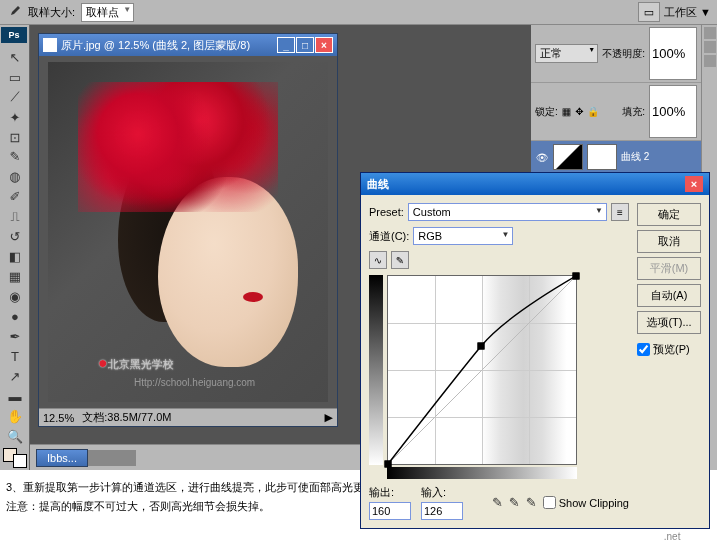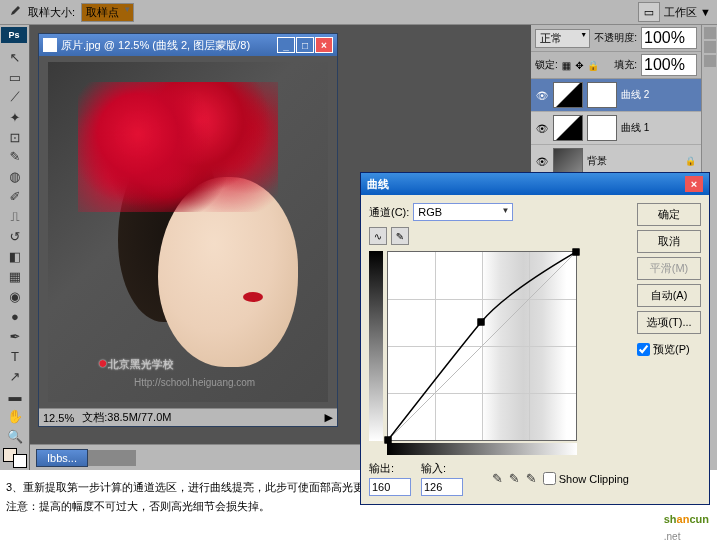--- a/index.html
+++ b/index.html
@@ -1,21 +1,21 @@
 <!DOCTYPE html>
 <html><head>
 <meta charset="utf-8">
 <style>
 *{margin:0;padding:0;box-sizing:border-box;font-family:"Microsoft YaHei",SimSun,Arial,sans-serif;font-size:11px}
 body{background:#fff;width:717px;height:551px;overflow:hidden}
 .app{background:#535353;height:470px;position:relative}
 .topbar{background:#b8b8b8;border-bottom:1px solid #888;height:25px;display:flex;align-items:center;padding:0 6px;gap:6px}
 .eyedrop{width:16px;height:16px}
 .tb-label{color:#000}
-.tb-select{border:1px solid #888;background:#a16207;padding:1px 14px 1px 4px;position:relative}
+.tb-select{border:1px solid #888;background:#ffffff;padding:1px 14px 1px 4px;position:relative}
 .tb-select:after{content:"▼";position:absolute;right:2px;font-size:8px;color:#666}
 .tb-right{margin-left:auto;display:flex;gap:4px;align-items:center}
 .tb-icon{width:22px;height:20px;background:#ccc;border:1px solid #888;display:flex;align-items:center;justify-content:center}
 .main{display:flex;height:calc(100% - 25px)}
 .tools{width:30px;background:#b8b8b8;border-right:1px solid #666;display:flex;flex-direction:column;align-items:flex-end;padding:2px;gap:0}
 .tool{width:24px;height:22px;display:flex;align-items:center;justify-content:center;color:#333;font-size:13px;cursor:pointer}
 .tool.ps{background:#0a3d62;color:#fff;font-size:9px;font-weight:bold;margin-bottom:4px;width:26px;height:18px}
 .tool-swatch{width:24px;height:22px;position:relative;margin-top:2px}
 .tool-swatch .fg{width:14px;height:14px;background:#f5e8d8;border:1px solid #000;position:absolute;top:0;left:0}
 .tool-swatch .bg{width:14px;height:14px;background:#fff;border:1px solid #000;position:absolute;bottom:0;right:0}
@@ -41,21 +41,21 @@
 .taskbar{position:absolute;bottom:0;left:0;right:0;height:26px;background:#b8b8b8;border-top:1px solid #888;display:flex;align-items:center;padding:0 6px;}
 .task-item{background:linear-gradient(#5b8dd6,#3d6bb0);color:#fff;padding:2px 10px;border:1px solid #2a3f5f;font-size:10px}
 .task-icon{width:16px;height:16px;background:#888}
 .panels{width:170px;background:#b8b8b8;display:flex;flex-direction:column}
 .panel-tabs{display:flex;background:#999;height:20px;border-bottom:1px solid #777}
 .panel-tab{padding:2px 6px;font-size:10px;border-right:1px solid #888;background:#aaa}
 .panel-tab.active{background:#b8b8b8}
 .panel-row{display:flex;align-items:center;padding:2px 4px;gap:4px;border-bottom:1px solid #999}
 .panel-sel{border:1px solid #888;background:#ddd;padding:1px 12px 1px 4px;flex:1;position:relative;font-size:10px}
 .panel-sel:after{content:"▼";position:absolute;right:2px;font-size:7px}
-.panel-input{border:1px solid #888;background:#fff;width:56px;padding:1px 2px;font-size:16px}
+.panel-input{border:1px solid #888;background:#fff;width:48px;padding:18px 2px;font-size:13px}
 .layers{flex:1;background:#c8c8c8;overflow:auto}
 .layer{display:flex;align-items:center;padding:3px 4px;border-bottom:1px solid #aaa;gap:4px}
 .layer.sel{background:#5b7db5;color:#fff}
 .eye{width:14px;height:14px;display:flex;align-items:center;justify-content:center;font-size:10px}
 .thumb{width:30px;height:26px;background:#fff;border:1px solid #666}
 .thumb.curve{background:linear-gradient(135deg,#fff 48%,#000 52%)}
 .thumb.mask{background:#fff}
 .thumb.bg{background:linear-gradient(135deg,#3a3a3a,#888)}
 .layer-name{font-size:10px}
 .panel-strip{width:16px;background:#b8b8b8;border-left:1px solid #888;display:flex;flex-direction:column;gap:2px;padding:2px}
@@ -224,20 +224,25 @@
   </div>
 
   <div class="curves-dlg">
     <div class="dlg-title">
       <span>曲线</span>
       <span class="close">×</span>
     </div>
     <div class="dlg-body">
       <div class="dlg-left">
         <div class="dlg-row">
+          <span class="dlg-label">Preset:</span>
+          <span class="dlg-select wide"><span>Custom</span></span>
+          <span class="dlg-icon">≡</span>
+        </div>
+        <div class="dlg-row">
           <span class="dlg-label">通道(C):</span>
           <span class="dlg-select" style="width:100px"><span>RGB</span></span>
         </div>
         <div class="dlg-row">
           <span class="dlg-icon">∿</span>
           <span class="dlg-icon">✎</span>
         </div>
         <div class="curve-area">
           <div class="vgrad"></div>
           <div class="curve-grid">

